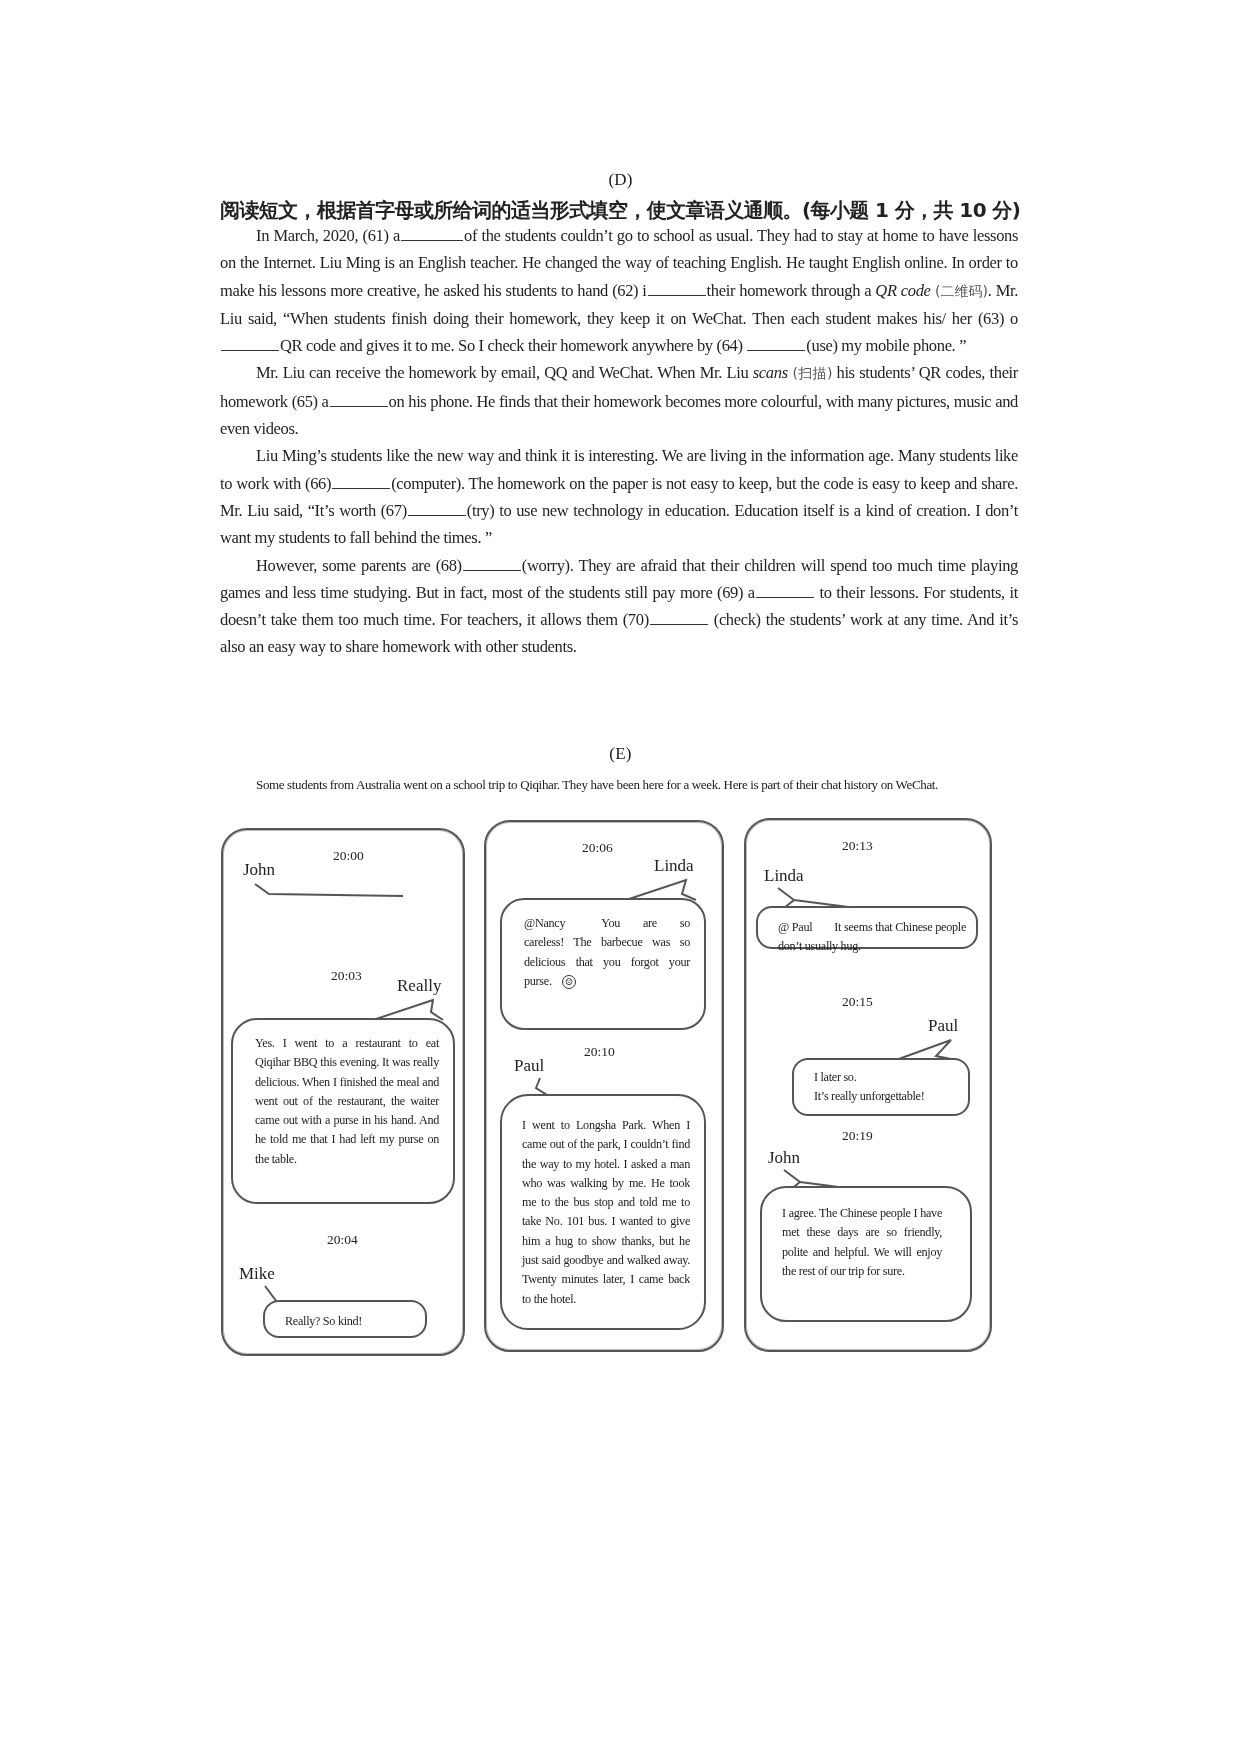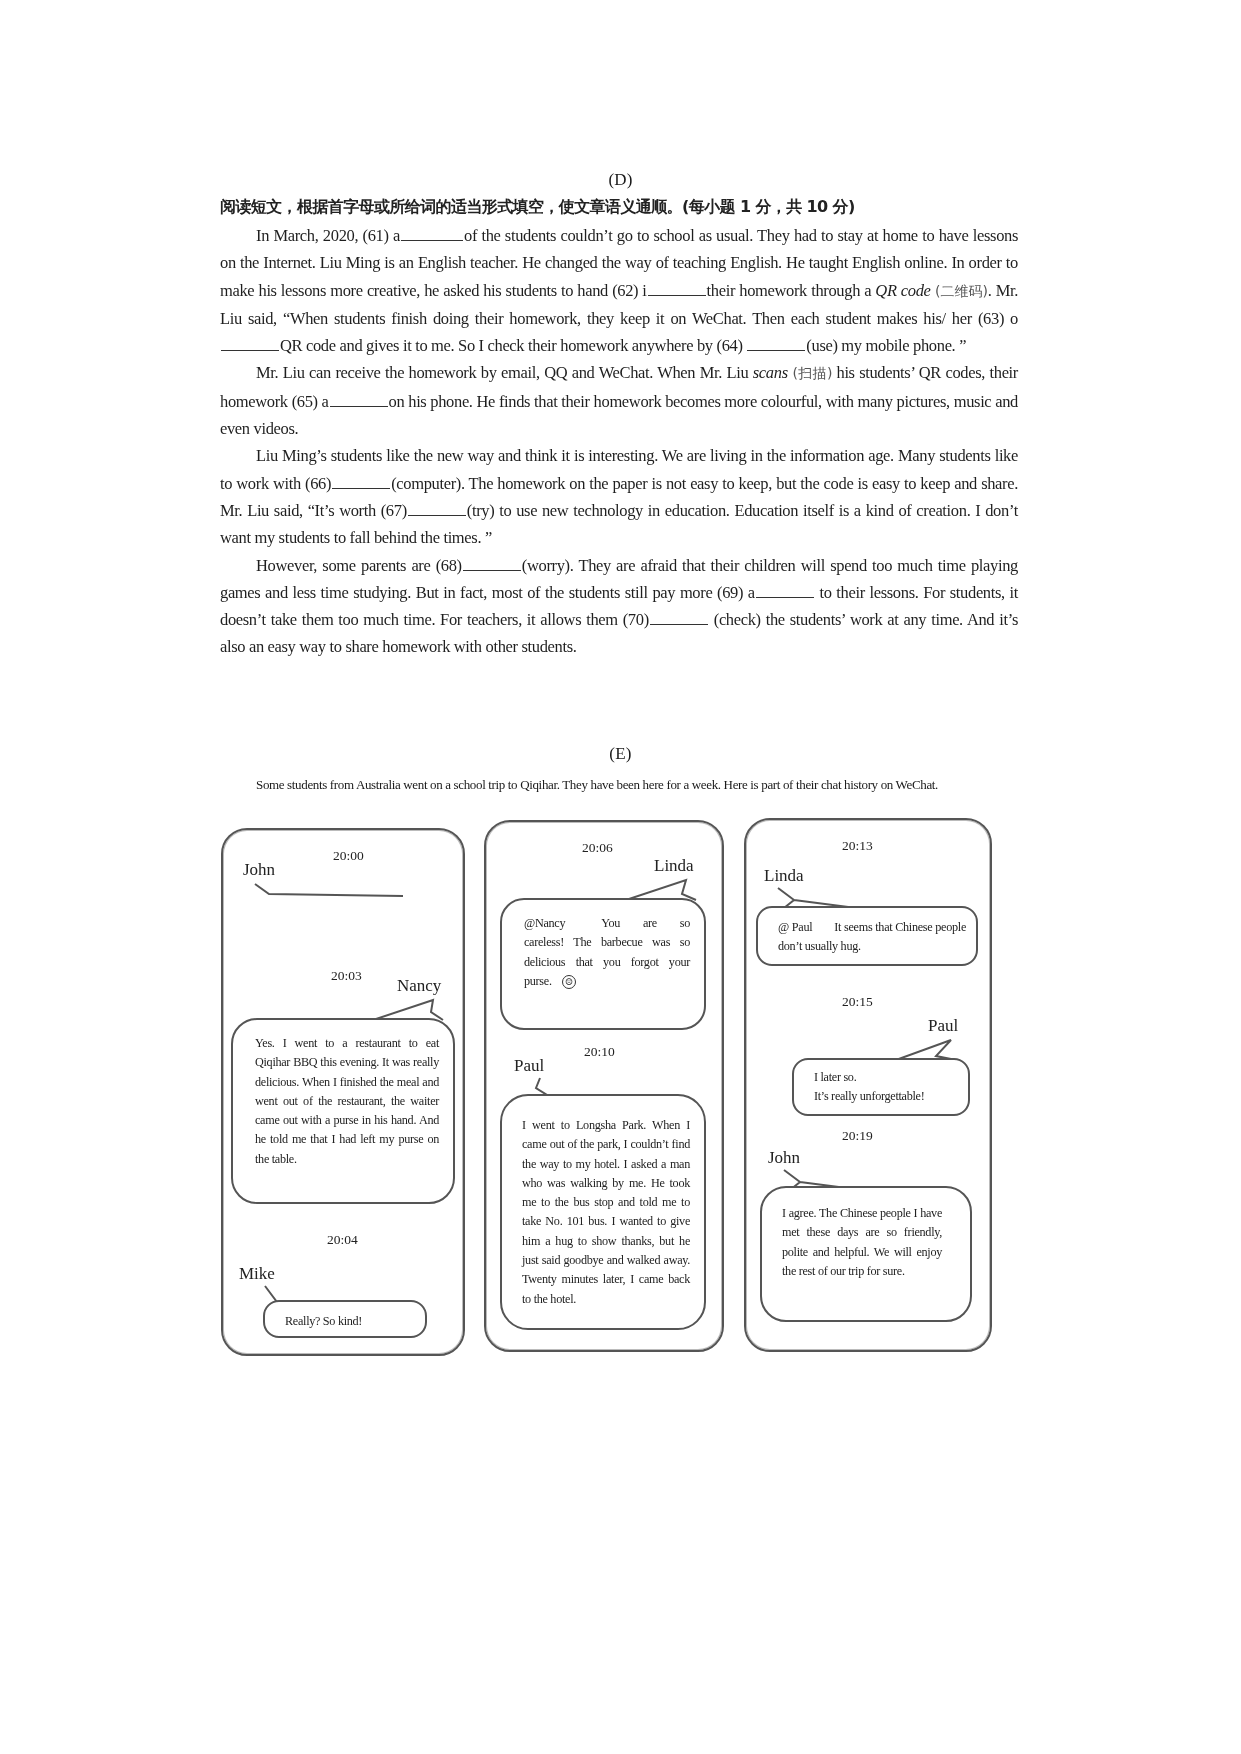--- a/index.html
+++ b/index.html
@@ -7,21 +7,21 @@
       width: 1241px; height: 1754px; position: relative; overflow: hidden;
       font-family: "Liberation Serif", "DejaVu Serif", serif; color: #1a1a1a;
     }
     .page { position: absolute; left: 0; top: 0; width: 1241px; height: 1754px; }
     .sec-label {
       position: absolute; left: 0; width: 1241px; text-align: center;
       font-size: 17px; letter-spacing: 0.2px;
     }
     .instruction {
       position: absolute; left: 220px; top: 197px; width: 800px;
-      font-family: "DejaVu Sans", sans-serif; font-weight: bold; font-size: 16px;
+      font-family: "DejaVu Sans", sans-serif; font-weight: bold; font-size: 20px;
       white-space: nowrap; letter-spacing: -0.6px; color: #222;
     }
     .passage {
       position: absolute; left: 220px; width: 798px;
       font-size: 16.5px; line-height: 27.3px; text-align: justify;
       letter-spacing: -0.35px; color: #1f1f1f;
     }
     .passage p { margin: 0; text-indent: 36px; }
     .blank {
       display: inline-block; border-bottom: 1px solid #333; height: 15px;
@@ -84,21 +84,21 @@
   </div>
 
   <div class="panel" style="left:221px; top:828px; width:240px; height:524px;">
     <div class="time" style="left:110px; top:18px;">20:00</div>
     <div class="name" style="left:20px; top:30px;">John</div>
     <svg class="tail" style="left:30px; top:52px;" width="160" height="22">
         <path d="M2 2 L16 12 L150 14" fill="none" stroke="#555" stroke-width="2"></path>
       </svg>
 
     <div class="time" style="left:108px; top:138px;">20:03</div>
-    <div class="name" style="left:174px; top:146px;">Nancy</div>
+    <div class="name" style="left:174px; top:146px;">Really</div>
     <svg class="tail" style="left:70px; top:166px;" width="160" height="26">
         <path d="M2 24 L80 24 L140 4 L138 16 L150 24" fill="none" stroke="#555" stroke-width="2"></path>
       </svg>
     <div class="bubble" style="left:8px; top:188px; width:224px; height:186px; padding:14px 14px 0 22px; border-radius:26px;">
       <span>Yes. I went to a restaurant to eat Qiqihar BBQ this evening. It was really delicious. When I finished the meal and went out of the restaurant, the waiter came out with a purse in his hand. And he told me that I had left my purse on the table.</span>
     </div>
 
     <div class="time" style="left:104px; top:396px;margin-top:6px;">20:04</div>
     <div class="name" style="left:16px; top:434px;">Mike</div>
     <svg class="tail" style="left:40px; top:454px;" width="140" height="24">
@@ -128,21 +128,21 @@
       <span>I went to Longsha Park. When I came out of the park, I couldn’t find the way to my hotel. I asked a man who was walking by me. He took me to the bus stop and told me to take No. 101 bus. I wanted to give him a hug to show thanks, but he just said goodbye and walked away. Twenty minutes later, I came back to the hotel.</span>
     </div>
   </div>
 
   <div class="panel" style="left:744px; top:818px; width:244px; height:530px;">
     <div class="time" style="left:96px; top:18px;">20:13</div>
     <div class="name" style="left:18px; top:46px;">Linda</div>
     <svg class="tail" style="left:30px; top:66px;" width="190" height="26">
         <path d="M2 2 L18 14 L8 22 M18 14 L80 22 L185 22" fill="none" stroke="#555" stroke-width="2"></path>
       </svg>
-    <div class="bubble" style="left:10px; top:86px; width:222px; height:60px; padding:10px 10px 0 20px;">
+    <div class="bubble" style="left:10px; top:86px; width:222px; height:43px; padding:10px 10px 0 20px;">
       <span>@ Paul</span><span style="display:inline-block;width:22px;"></span><span>It seems that Chinese people don’t usually hug.</span>
     </div>
 
     <div class="time" style="left:96px; top:174px;">20:15</div>
     <div class="name" style="left:182px; top:196px;">Paul</div>
     <svg class="tail" style="left:80px; top:216px;" width="140" height="26">
         <path d="M2 24 L70 24 L125 4 L110 20 L130 24" fill="none" stroke="#555" stroke-width="2"></path>
       </svg>
     <div class="bubble" style="left:46px; top:238px; width:178px; height:58px; padding:8px 0 0 20px;">
       <div>I later so.</div>

